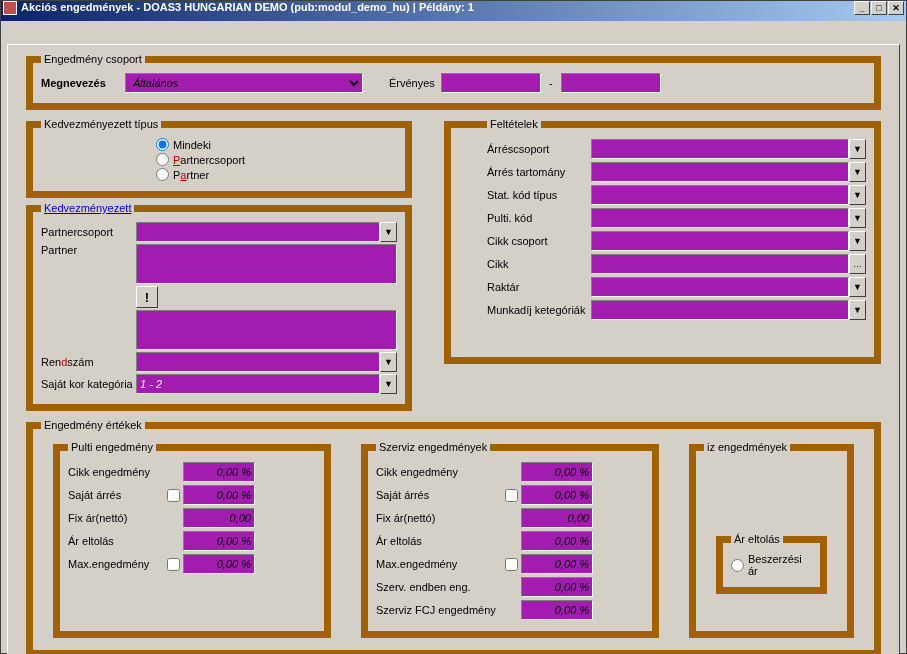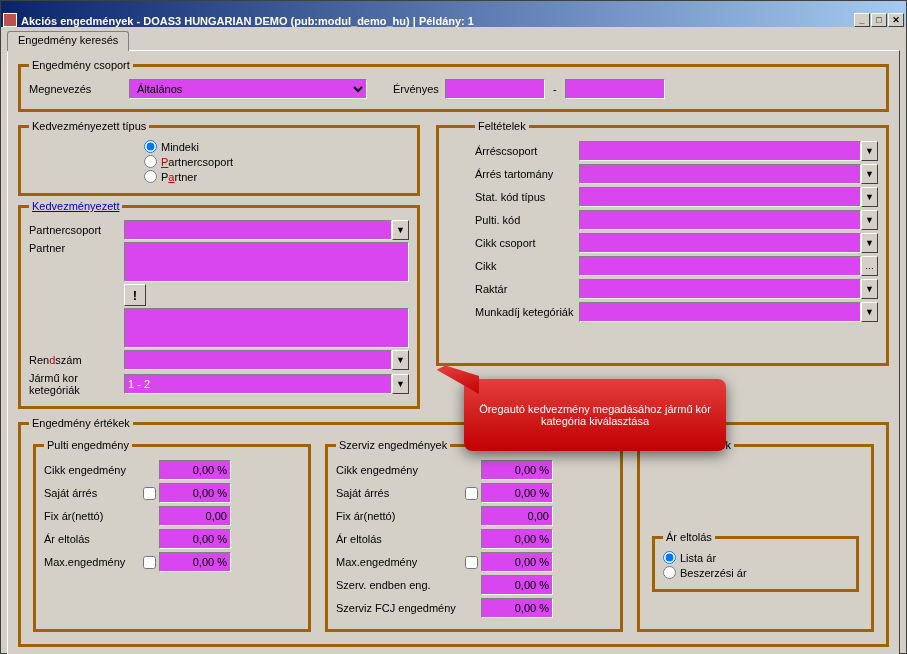--- a/index.html
+++ b/index.html
@@ -1,33 +1,33 @@
 <!DOCTYPE html>
 <html><head>
 <meta charset="utf-8">
 <style>
   * { box-sizing: border-box; font-family: Tahoma, Arial, sans-serif; font-size: 11px; }
   body { margin: 0; padding: 0; background: #d4d0c8; }
   .window { width: 907px; height: 654px; background: #d4d0c8; border: 1px solid #404040; position: relative; }
-  .titlebar { height: 26px; background: linear-gradient(to right, #0a246a, #a6caf0); color: #fff; display: flex; align-items: flex-end; padding: 0 2px; font-weight: bold; font-size: 11px; }
+  .titlebar { height: 20px; background: linear-gradient(to right, #0a246a, #a6caf0); color: #fff; display: flex; align-items: flex-start; padding: 0 2px; font-weight: bold; font-size: 11px; }
   .titlebar-icon { width: 14px; height: 14px; background: #c0504d; margin-right: 4px; border: 1px solid #fff; }
   .titlebar-text { flex: 1; white-space: nowrap; overflow: hidden; }
   .titlebar-buttons { display: flex; gap: 1px; }
   .titlebar-btn { width: 16px; height: 14px; background: #d4d0c8; border: 1px solid; border-color: #fff #404040 #404040 #fff; display: flex; align-items: center; justify-content: center; font-size: 9px; color: #000; cursor: default; }
   .content { padding: 4px 6px; }
   .tabs { position: relative; height: 20px; margin-bottom: -1px; display: flex; }
   .tab { padding: 2px 10px; border: 1px solid #808080; border-bottom: none; background: #d4d0c8; border-radius: 3px 3px 0 0; margin-right: 1px; cursor: default; }
   .tab.active { background: #d4d0c8; position: relative; z-index: 2; border-bottom: 1px solid #d4d0c8; margin-bottom: -1px; border-color: #fff #404040 #d4d0c8 #fff; }
   .tab-body { border: 1px solid; border-color: #fff #404040 #404040 #fff; padding: 4px 6px 6px 6px; background: #d4d0c8; }
-  fieldset { border: 3px solid #a16207; border-radius: 0; padding: 6px 8px 8px 8px; margin: 4px 4px; position: relative; }
+  fieldset { border: 7px solid #a16207; border-radius: 0; padding: 6px 8px 8px 8px; margin: 4px 12px; position: relative; }
   legend { padding: 0 3px; color: #000; }
   .row { display: flex; align-items: center; margin: 2px 0; }
-  .lbl { width: 100px; }
+  .lbl { width: 84px; font-weight: bold; }
   .lbl-w { width: 95px; }
-  input.text, select, textarea { border: 1px solid; border-color: #808080 #fff #fff #808080; background: #d946ef; height: 20px; padding: 1px 3px; }
+  input.text, select, textarea { border: 1px solid; border-color: #808080 #fff #fff #808080; background: #a21caf; height: 20px; padding: 1px 3px; font-style: italic; }
   select { height: 20px; }
   textarea { height: 40px; resize: none; }
   input[type=radio] { margin: 0 4px 0 0; }
   input[type=checkbox] { margin: 0; }
   .radio-row { display: flex; align-items: center; margin: 2px 0 2px 115px; }
   .radio-lbl .hot { color: #c00000; text-decoration: underline; }
   .link { color: #0000cc; text-decoration: underline; }
   .twocol { display: flex; gap: 8px; }
   .col-l { width: 410px; }
   .col-r { flex: 1; }
@@ -62,21 +62,20 @@
     <div class="titlebar-text">Akciós engedmények - DOAS3 HUNGARIAN DEMO (pub:modul_demo_hu) | Példány: 1</div>
     <div class="titlebar-buttons">
       <div class="titlebar-btn">_</div>
       <div class="titlebar-btn">□</div>
       <div class="titlebar-btn">✕</div>
     </div>
   </div>
 
   <div class="content">
     <div class="tabs">
-      <div class="tab">Engedmény keresés</div>
     </div>
     <div class="tab-body">
 
       <fieldset>
         <legend>Engedmény csoport</legend>
         <div class="row">
           <span class="lbl">Megnevezés</span>
           <select style="width:238px;">
             <option>Általános</option>
           </select>
@@ -130,21 +129,21 @@
               <textarea style="flex: 1 1 0%;"></textarea>
             </div>
             <div class="row">
               <span class="lbl-w">Ren<span class="hot-r">d</span>szám</span>
               <div class="sel-input" style="flex:1;">
                 <input class="text" style="">
                 <div class="dd">▼</div>
               </div>
             </div>
             <div class="row">
-              <span class="lbl-w">Jármű kor ketegóriák</span>
+              <span class="lbl-w">Saját kor kategória</span>
               <div class="sel-input" style="flex:1;">
                 <input class="text combo-selected" value="1 - 2" style="">
                 <div class="dd">▼</div>
               </div>
             </div>
           </fieldset>
         </div>
 
         <div class="col-r">
           <fieldset class="feltetelek" style="height:246px;padding-left:36px;">
@@ -287,24 +286,20 @@
                 <span class="chk-cell"></span>
                 <input class="text val-input" value="0,00 %" style="">
               </div>
           </fieldset>
 
           <fieldset style="flex:1;">
             <legend>iz engedmények</legend>
             <div style="height:70px;"></div>
             <fieldset>
               <legend>Ár eltolás</legend>
-              <div class="row">
-                  <input type="radio" name="off" checked="" style="">
-                  <span>Lista ár</span>
-                </div>
               <div class="row">
                   <input type="radio" name="off" style="">
                   <span>Beszerzési ár</span>
                 </div>
             </fieldset>
           </fieldset>
         </div>
       </fieldset>
 
     </div>
@@ -312,16 +307,13 @@
     <div class="bottom-bar">
       <button class="btn disabled">Előző rekord</button>
       <button class="btn disabled">Köv. rekord</button>
       <button class="btn disabled">Módosít</button>
       <div class="spacer"></div>
       <button class="btn"><span class="hot-r">R</span><span>endben</span></button>
       <button class="btn">Mégsem</button>
     </div>
   </div>
 
-  <div class="callout">
-    <span>Öregautó kedvezmény megadásához jármű kór kategória kiválasztása</span>
-  </div>
 </div>
 
 </body></html>

